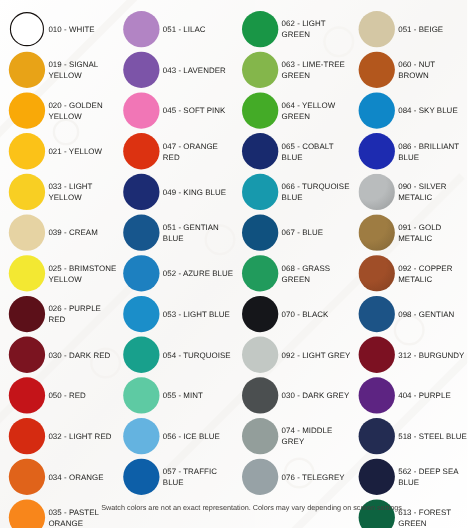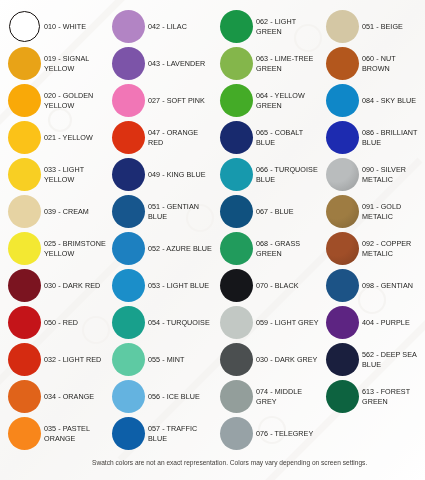--- a/index.html
+++ b/index.html
@@ -159,20 +159,26 @@
           <div class="label"><span>039 - CREAM</span></div>
         </div>
         <div class="swatch-row">
           <div class="dot-wrap">
             <span class="dot" style="background: rgb(243, 232, 50);"></span>
           </div>
           <div class="label two-line"><span>025 - BRIMSTONE</span><span class="l2">YELLOW</span></div>
         </div>
         <div class="swatch-row">
           <div class="dot-wrap">
+            <span class="dot" style="background: rgb(92, 16, 25);"></span>
+          </div>
+          <div class="label"><span>026 - PURPLE RED</span></div>
+        </div>
+        <div class="swatch-row">
+          <div class="dot-wrap">
             <span class="dot" style="background: rgb(123, 20, 32);"></span>
           </div>
           <div class="label"><span>030 - DARK RED</span></div>
         </div>
         <div class="swatch-row">
           <div class="dot-wrap">
             <span class="dot" style="background: rgb(196, 20, 25);"></span>
           </div>
           <div class="label"><span>050 - RED</span></div>
         </div>
@@ -193,33 +199,33 @@
             <span class="dot" style="background: rgb(248, 134, 27);"></span>
           </div>
           <div class="label two-line"><span>035 - PASTEL</span><span class="l2">ORANGE</span></div>
         </div>
       </div>
     <div class="column col-1">
         <div class="swatch-row">
           <div class="dot-wrap">
             <span class="dot" style="background: rgb(178, 132, 196);"></span>
           </div>
-          <div class="label"><span>042 - LILAC</span></div>
+          <div class="label"><span>051 - LILAC</span></div>
         </div>
         <div class="swatch-row">
           <div class="dot-wrap">
             <span class="dot" style="background: rgb(124, 84, 168);"></span>
           </div>
           <div class="label"><span>043 - LAVENDER</span></div>
         </div>
         <div class="swatch-row">
           <div class="dot-wrap">
             <span class="dot" style="background: rgb(241, 118, 182);"></span>
           </div>
-          <div class="label"><span>027 - SOFT PINK</span></div>
+          <div class="label"><span>045 - SOFT PINK</span></div>
         </div>
         <div class="swatch-row">
           <div class="dot-wrap">
             <span class="dot" style="background: rgb(220, 50, 17);"></span>
           </div>
           <div class="label two-line"><span>047 - ORANGE</span><span class="l2">RED</span></div>
         </div>
         <div class="swatch-row">
           <div class="dot-wrap">
             <span class="dot" style="background: rgb(28, 44, 115);"></span>
@@ -315,21 +321,21 @@
         <div class="swatch-row">
           <div class="dot-wrap">
             <span class="dot" style="background: rgb(21, 22, 26);"></span>
           </div>
           <div class="label"><span>070 - BLACK</span></div>
         </div>
         <div class="swatch-row">
           <div class="dot-wrap">
             <span class="dot" style="background: rgb(194, 200, 196);"></span>
           </div>
-          <div class="label"><span>059 - LIGHT GREY</span></div>
+          <div class="label"><span>092 - LIGHT GREY</span></div>
         </div>
         <div class="swatch-row">
           <div class="dot-wrap">
             <span class="dot" style="background: rgb(75, 79, 80);"></span>
           </div>
           <div class="label"><span>030 - DARK GREY</span></div>
         </div>
         <div class="swatch-row">
           <div class="dot-wrap">
             <span class="dot" style="background: rgb(147, 158, 155);"></span>
@@ -387,23 +393,35 @@
           <div class="label two-line"><span>092 - COPPER</span><span class="l2">METALIC</span></div>
         </div>
         <div class="swatch-row">
           <div class="dot-wrap">
             <span class="dot" style="background: rgb(28, 83, 134);"></span>
           </div>
           <div class="label"><span>098 - GENTIAN</span></div>
         </div>
         <div class="swatch-row">
           <div class="dot-wrap">
+            <span class="dot" style="background: rgb(124, 17, 34);"></span>
+          </div>
+          <div class="label"><span>312 - BURGUNDY</span></div>
+        </div>
+        <div class="swatch-row">
+          <div class="dot-wrap">
             <span class="dot" style="background: rgb(93, 36, 130);"></span>
           </div>
           <div class="label"><span>404 - PURPLE</span></div>
+        </div>
+        <div class="swatch-row">
+          <div class="dot-wrap">
+            <span class="dot" style="background: rgb(35, 44, 82);"></span>
+          </div>
+          <div class="label"><span>518 - STEEL BLUE</span></div>
         </div>
         <div class="swatch-row">
           <div class="dot-wrap">
             <span class="dot" style="background: rgb(26, 31, 62);"></span>
           </div>
           <div class="label two-line"><span>562 - DEEP SEA</span><span class="l2">BLUE</span></div>
         </div>
         <div class="swatch-row">
           <div class="dot-wrap">
             <span class="dot" style="background: rgb(13, 99, 64);"></span>

